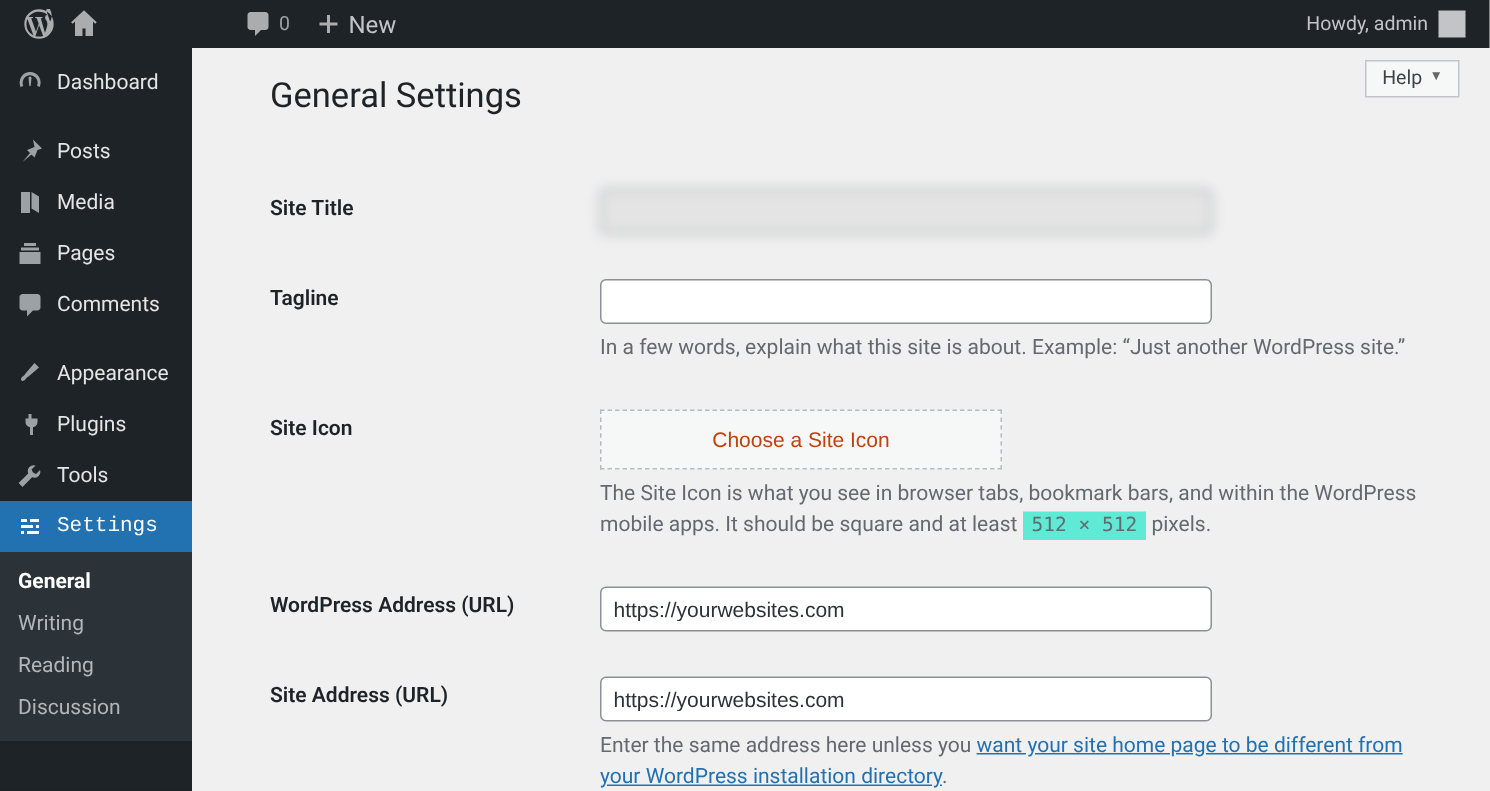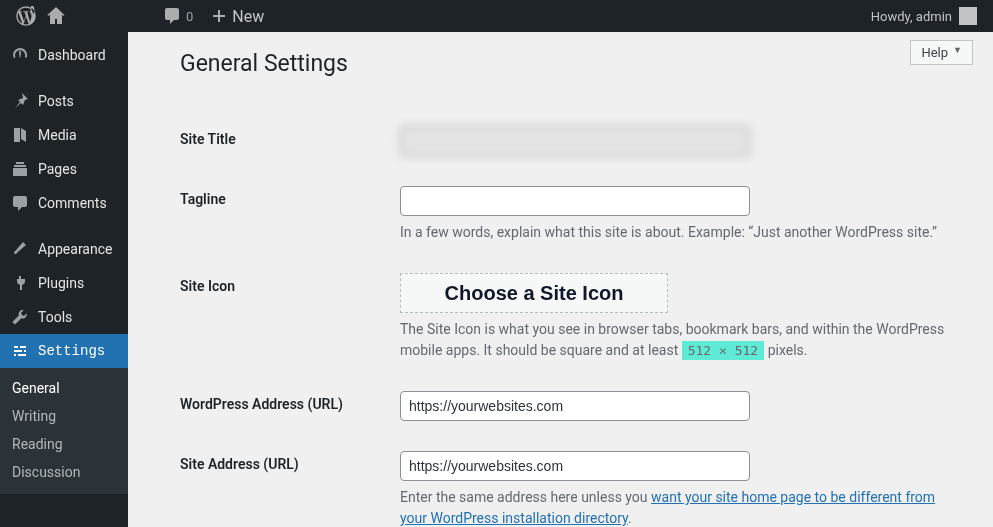--- a/index.html
+++ b/index.html
@@ -20,39 +20,39 @@
   .menu-block { padding: 6px 0; }
   .menu-item { display: flex; align-items: center; height: 34px; padding: 0 8px 0 10px; color: #e5e5e5; cursor: pointer; position: relative; }
   .menu-item .mi-icon { width: 20px; height: 20px; display: inline-flex; align-items: center; justify-content: center; margin-right: 8px; }
   .menu-item .mi-icon svg { width: 20px; height: 20px; fill: #9ca1a6; }
   .menu-item .mi-label { font-size: 14px; }
   .menu-item.current { background: #2271b1; color: #fff; font-family: Liberation Mono, monospace; }
   .menu-item.current .mi-icon svg { fill: #fff; }
   .menu-item.current::after { content:""; position: absolute; right: -8px; top: 50%; margin-top: -8px; border: 8px solid transparent; border-right-color: #f0f0f1; }
   .submenu { background: #2c3338; padding: 6px 0 8px; }
   .submenu-item { display: block; padding: 6px 12px; color: #b3b6b9; font-size: 14px; cursor: pointer; }
-  .submenu-item.current { color: #fff; font-weight: 400; }
+  .submenu-item.current { color: #fff; font-weight: 700; }
 
   
   .wpbody { position: absolute; top: 32px; left: 160px; right: 0; bottom: 0; background: #f0f0f1; overflow-y: auto; padding: 0 20px 40px; }
   .help-tab { position: absolute; right: 20px; top: 8px; background: #f6f7f7; border: 1px solid #c3c4c7; border-top: 1px solid #c3c4c7; padding: 4px 10px; font-size: 13px; display: flex; align-items: flex-start; gap: 5px; cursor: pointer; }
   .help-tab .tri { font-size: 9px; color: #666; }
 
   h1.page-title { font-size: 23px; font-weight: 400; color: #1d2327; margin: 18px 0 34px; }
 
   .form-table { width: 100%; border-collapse: collapse; }
   .form-table tr { }
   .form-table th { text-align: left; vertical-align: top; padding: 20px 10px 20px 0; width: 220px; font-weight: 600; font-size: 14px; color: #1d2327; }
   .form-table td { padding: 15px 10px 15px 0; font-size: 14px; vertical-align: top; }
-  .regular-text { width: 350px; height: 30px; padding: 0 8px; font-size: 14px; background: #fff; border: 1px solid #8c8f94; border-radius: 4px; color: #2c3338; box-shadow: 0 0 0 transparent; }
+  .regular-text { width: 408px; height: 30px; padding: 0 8px; font-size: 14px; background: #fff; border: 1px solid #8c8f94; border-radius: 4px; color: #2c3338; box-shadow: 0 0 0 transparent; }
   .description { color: #646970; font-size: 14px; margin-top: 6px; line-height: 1.5; }
   .description code { background: #5eead4; padding: 2px 6px; font-family: Menlo, Consolas, monospace; font-size: 13px; }
   a.link { color: #2271b1; text-decoration: underline; }
 
-  .site-icon-btn { width: 268px; height: 40px; background: #f6f7f7; border: 1px dashed #b5bcc2; color: #0f172a; font-size: 20px; cursor: pointer; font-weight: bold; }
+  .site-icon-btn { width: 268px; height: 40px; background: #f6f7f7; border: 1px dashed #b5bcc2; color: #c2410c; font-size: 14px; cursor: pointer; }
 
   .blurred { filter: blur(4px); background: #e4e4e4; color: transparent; user-select: none; }
 
   
   ::-webkit-scrollbar { width: 12px; }
   ::-webkit-scrollbar-thumb { background: #c0c0c0; }
 </style>
 </head>
 <body>
 

